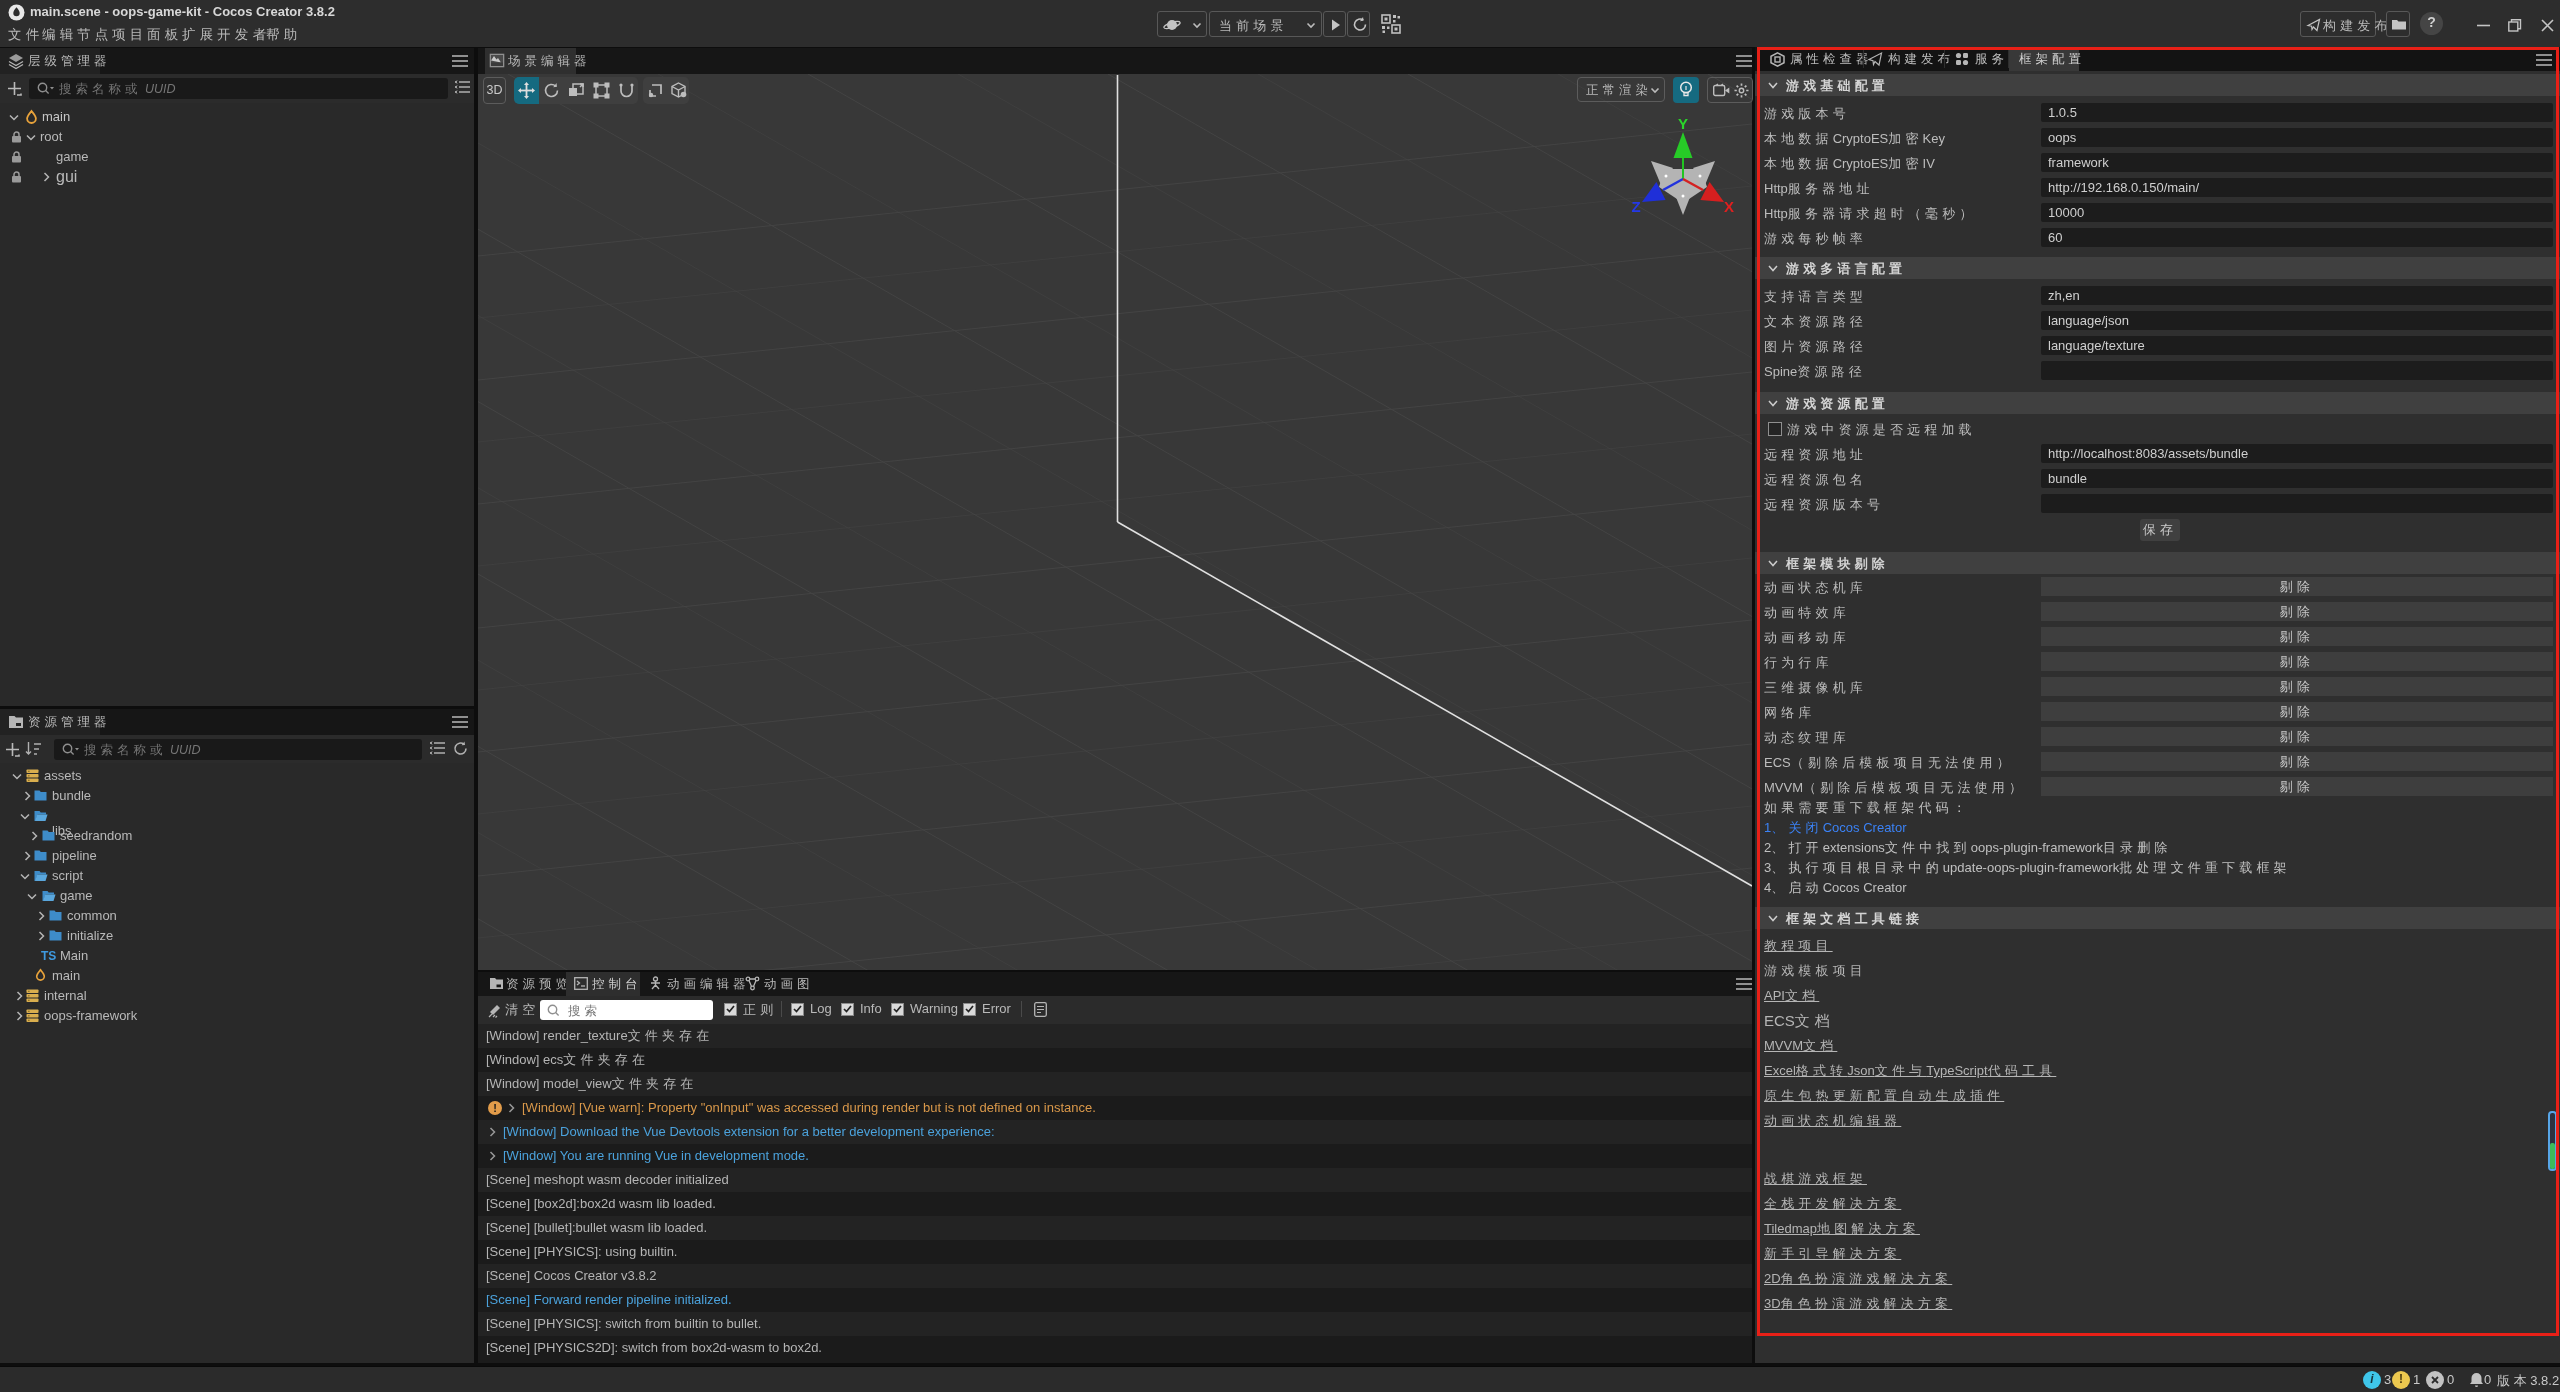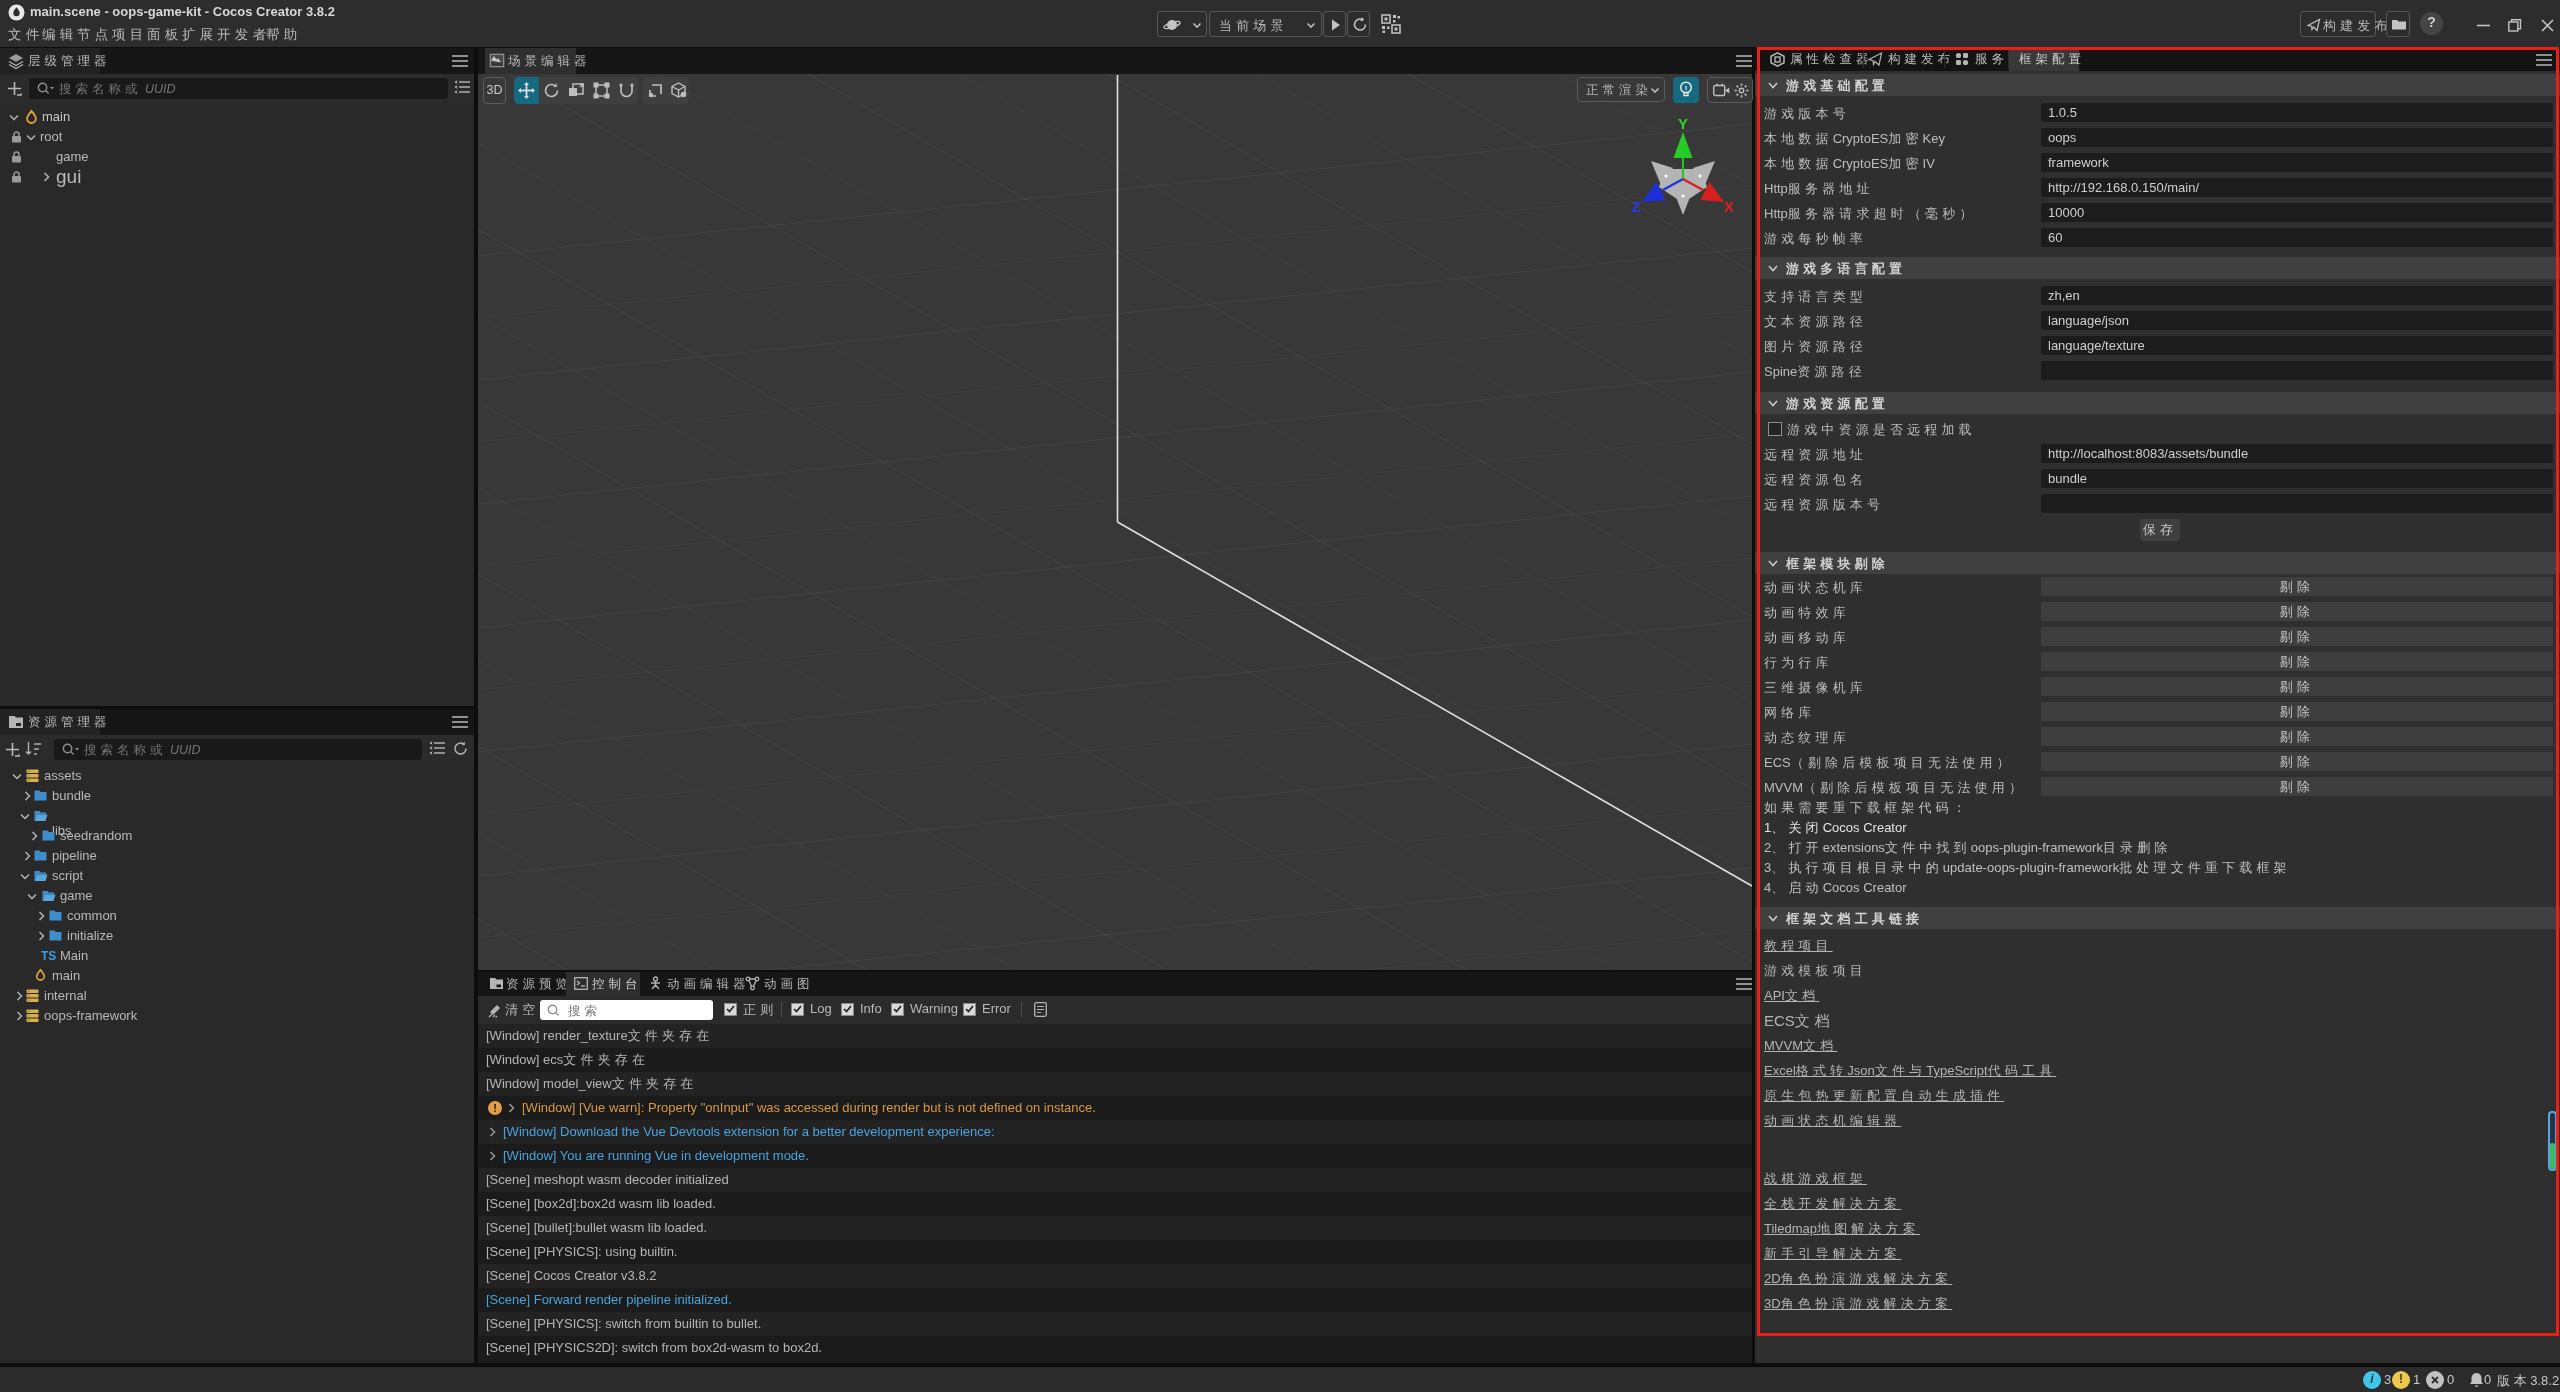--- a/index.html
+++ b/index.html
@@ -160,21 +160,21 @@
     <div class="ab tx" style="left:56px;font-size:13px">game</div>
   </div>
   <div class="row" style="top:119px">
     <svg style="left:11px;top:4px" width="11" height="12" viewBox="0 0 11 12">
         <rect x="1" y="5" width="9" height="6.5" rx="1" fill="#9a9a9a"></rect>
         <path d="M3 5V3.5a2.5 2.5 0 0 1 5 0V5" fill="none" stroke="#9a9a9a" stroke-width="1.5"></path>
       </svg>
     <svg style="left:43px;top:5px" width="7" height="10" viewBox="0 0 7 10">
         <path d="M1.5 1 5.5 5 1.5 9" stroke="#b5b5b5" stroke-width="1.5" fill="none"></path>
       </svg>
-    <div class="ab tx" style="left:56px;font-size:19px">gui</div>
+    <div class="ab tx" style="left:56px;font-size:16px">gui</div>
   </div>
 </div>
 
 <div class="ab" style="left:0;top:709px;width:474px;height:654px;background:#292929">
   <div class="ab hdr" style="left:0;top:0;width:474px;height:26px"></div>
   <div class="ab" style="left:0;top:0;width:100px;height:26px;background:#222"></div>
   <svg style="left:8px;top:6px" width="16" height="14" viewBox="0 0 16 14">
       <path d="M1 1h5.5L8 2.5h7V13H1z" fill="#b5b5b5"></path>
       <rect x="8" y="8" width="5" height="3" fill="#222"></rect>
     </svg>
@@ -733,21 +733,21 @@
     <div class="ab" style="left:286px;top:630px;width:512px;height:19px;line-height:19px;background:#3e3e3e;text-align:center;color:#c8c8c8;font-size:13px"><span class="c">剔除</span></div>
     <div class="ab" style="left:9px;top:657px;font-size:13px;color:#bdbdbd;white-space:nowrap"><span class="c">网络库</span></div>
     <div class="ab" style="left:286px;top:655px;width:512px;height:19px;line-height:19px;background:#3e3e3e;text-align:center;color:#c8c8c8;font-size:13px"><span class="c">剔除</span></div>
     <div class="ab" style="left:9px;top:682px;font-size:13px;color:#bdbdbd;white-space:nowrap"><span class="c">动态纹理库</span></div>
     <div class="ab" style="left:286px;top:680px;width:512px;height:19px;line-height:19px;background:#3e3e3e;text-align:center;color:#c8c8c8;font-size:13px"><span class="c">剔除</span></div>
     <div class="ab" style="left:9px;top:707px;font-size:13px;color:#bdbdbd;white-space:nowrap">ECS<span class="c">（剔除后模板项目无法使用）</span></div>
     <div class="ab" style="left:286px;top:705px;width:512px;height:19px;line-height:19px;background:#3e3e3e;text-align:center;color:#c8c8c8;font-size:13px"><span class="c">剔除</span></div>
     <div class="ab" style="left:9px;top:732px;font-size:13px;color:#bdbdbd;white-space:nowrap">MVVM<span class="c">（剔除后模板项目无法使用）</span></div>
     <div class="ab" style="left:286px;top:730px;width:512px;height:19px;line-height:19px;background:#3e3e3e;text-align:center;color:#c8c8c8;font-size:13px"><span class="c">剔除</span></div>
     <div class="ab" style="left:9px;top:752px;font-size:13px;color:#c0c0c0;white-space:nowrap"><span class="c">如果需要重下载框架代码：</span></div>
-    <div class="ab" style="left:9px;top:772px;font-size:13px;color:#e5e5e5;white-space:nowrap">1<span class="c">、关闭</span>Cocos Creator</div>
+    <div class="ab" style="left:9px;top:772px;font-size:13px;color:#3b82f6;white-space:nowrap">1<span class="c">、关闭</span>Cocos Creator</div>
     <div class="ab" style="left:9px;top:792px;font-size:13px;color:#c0c0c0;white-space:nowrap">2<span class="c">、打开</span>extensions<span class="c">文件中找到</span>oops-plugin-framework<span class="c">目录删除</span></div>
     <div class="ab" style="left:9px;top:812px;font-size:13px;color:#c0c0c0;white-space:nowrap">3<span class="c">、执行项目根目录中的</span>update-oops-plugin-framework<span class="c">批处理文件重下载框架</span></div>
     <div class="ab" style="left:9px;top:832px;font-size:13px;color:#c0c0c0;white-space:nowrap">4<span class="c">、启动</span>Cocos Creator</div>
     <div class="ab" style="left:0;top:860px;width:805px;height:22px;background:#404040">
       <svg style="left:13px;top:8px;position:absolute" width="10" height="7" viewBox="0 0 10 7">
         <path d="M1 1 5 5.5 9 1" stroke="#ccc" stroke-width="1.5" fill="none"></path>
       </svg>
       <div class="ab" style="left:31px;top:3px;font-size:13px;font-weight:bold;color:#d4d4d4;white-space:nowrap"><span class="c">框架文档工具链接</span></div>
     </div>
     <div class="ab" style="left:9px;top:890px;font-size:13px;color:#b5b5b5;text-decoration:underline;white-space:nowrap"><span class="c">教程项目</span></div>

